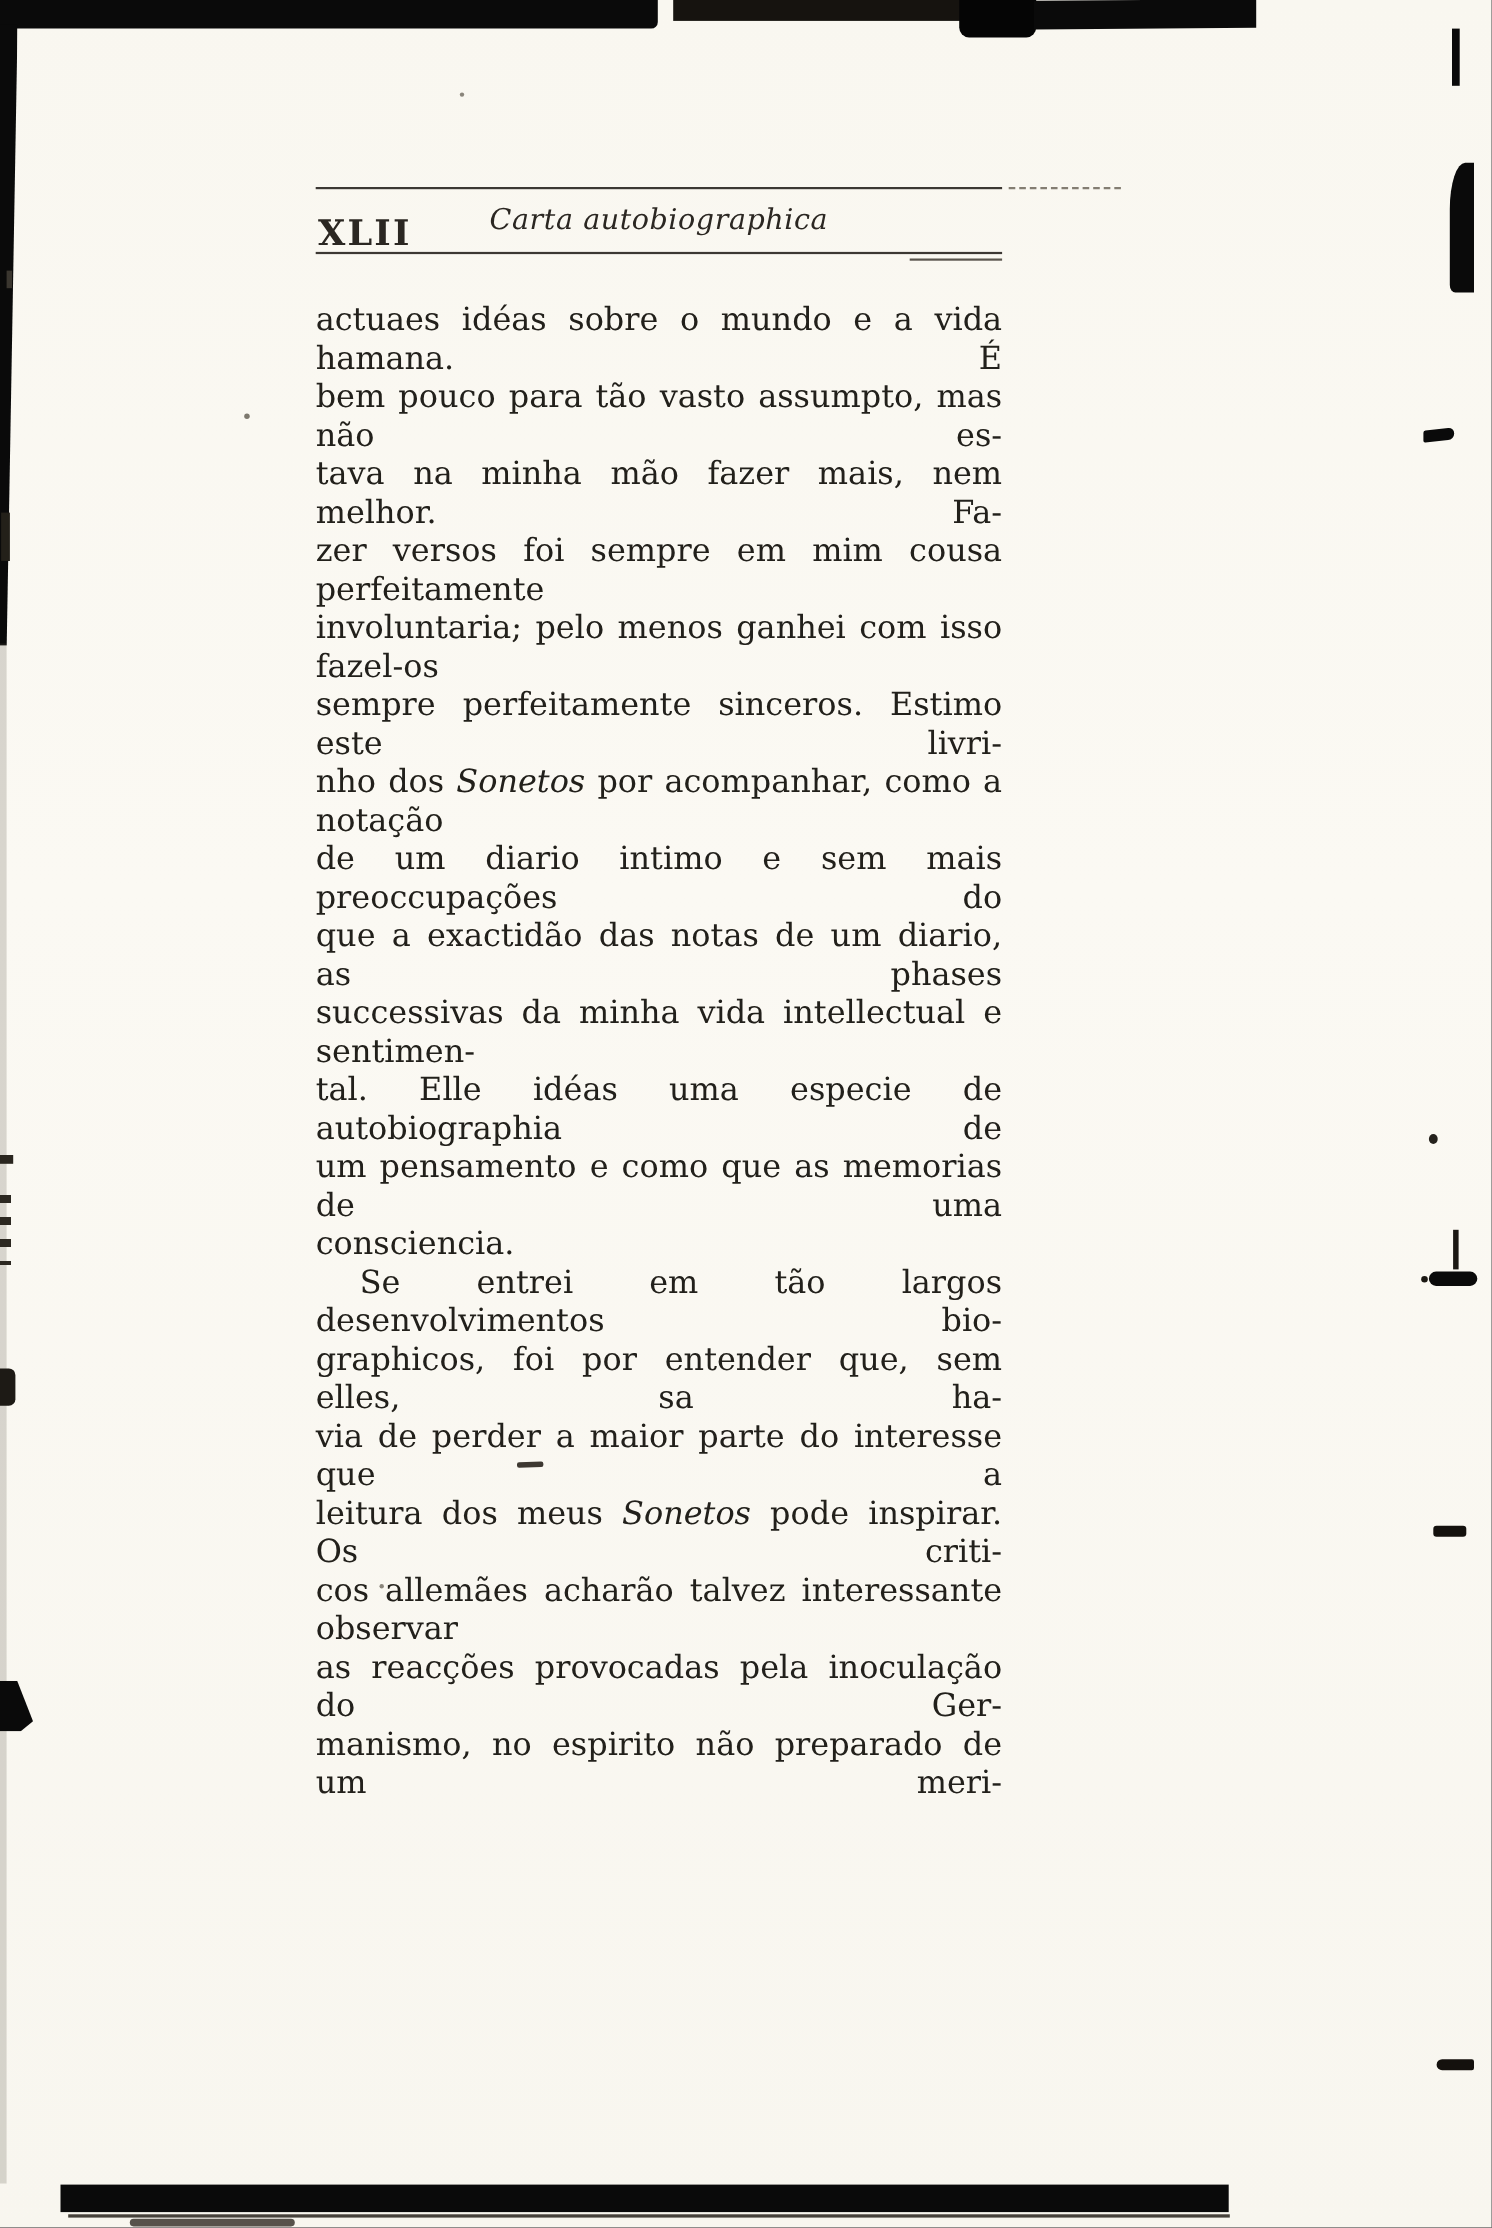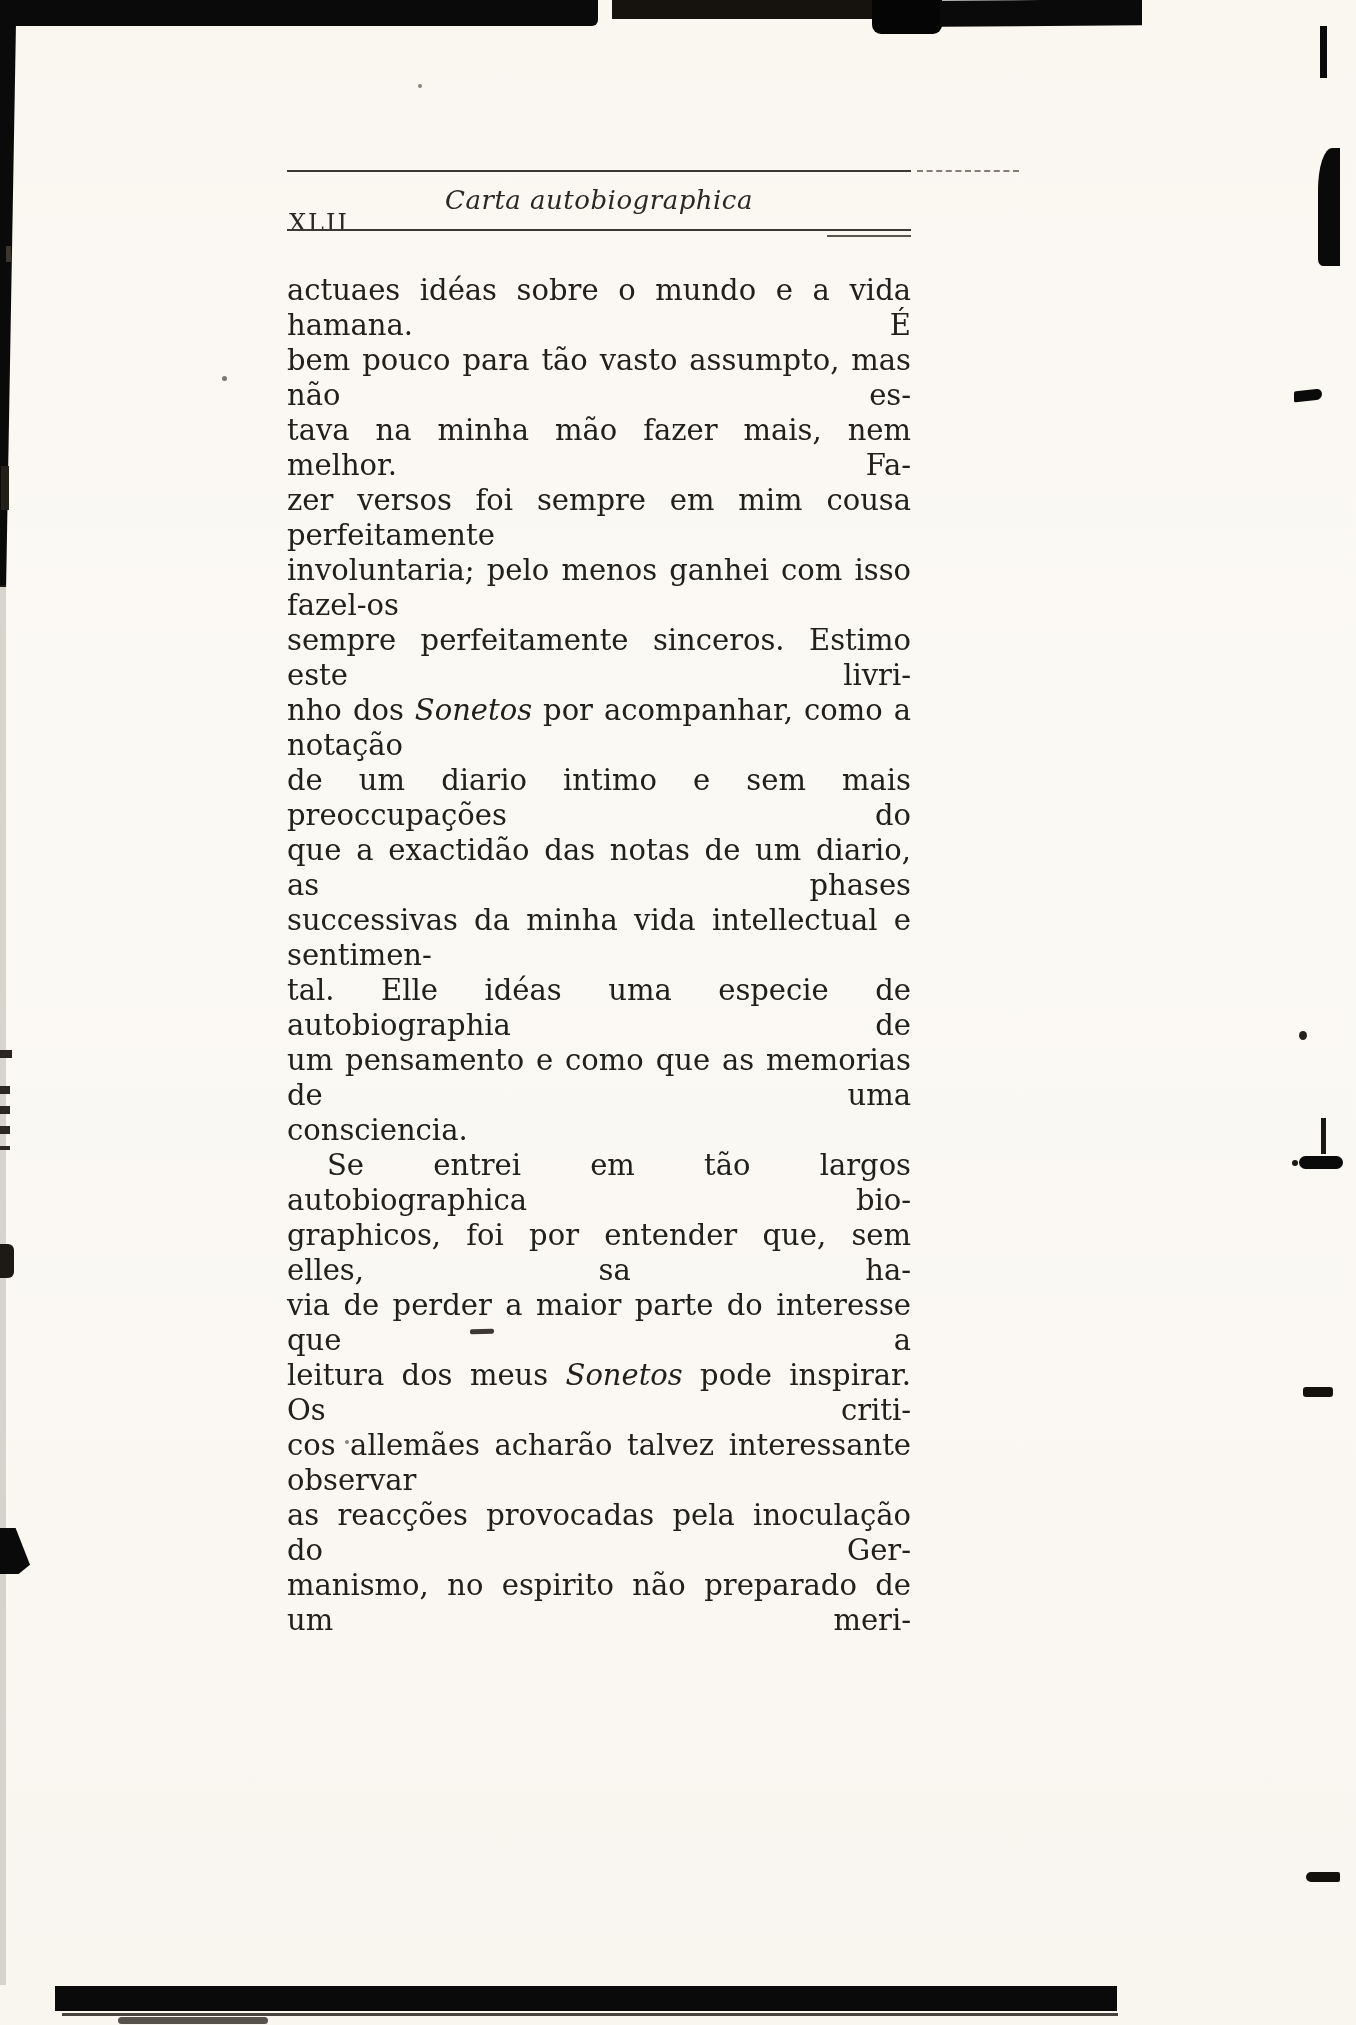--- a/index.html
+++ b/index.html
@@ -43,23 +43,24 @@
   }
   .header {
     position: relative;
     margin-top: 13px;
     height: 44px;
     color: #2b2722;
   }
   .pagenum {
     position: absolute;
     left: 2px;
-    top: 24px;
-    font-size: 24px;
+    top: 8px;
+    font-size: 32px;
     letter-spacing: 2px;
+    font-weight: bold;
   }
   .running-title {
     display: block;
     text-align: center;
     font-style: italic;
     font-size: 26px;
     letter-spacing: 0.5px;
   }
   .body-text {
     margin-top: 42px;
@@ -154,21 +155,21 @@
         <div class="line"><span>zer versos foi sempre em mim cousa perfeitamente</span></div>
         <div class="line"><span>involuntaria; pelo menos ganhei com isso fazel-os</span></div>
         <div class="line"><span>sempre perfeitamente sinceros. Estimo este livri-</span></div>
         <div class="line"><span>nho dos </span><span class="italic">Sonetos</span><span> por acompanhar, como a notação</span></div>
         <div class="line"><span>de um diario intimo e sem mais preoccupações do</span></div>
         <div class="line"><span>que a exactidão das notas de um diario, as phases</span></div>
         <div class="line"><span>successivas da minha vida intellectual e sentimen-</span></div>
         <div class="line"><span>tal. Elle idéas uma especie de autobiographia de</span></div>
         <div class="line"><span>um pensamento e como que as memorias de uma</span></div>
         <div class="line flush"><span>consciencia.</span></div>
-        <div class="line indent"><span>Se entrei em tão largos autobiographica bio-</span></div>
+        <div class="line indent"><span>Se entrei em tão largos desenvolvimentos bio-</span></div>
         <div class="line"><span>graphicos, foi por entender que, sem elles, sa ha-</span></div>
         <div class="line"><span>via de perder a maior parte do interesse que a</span></div>
         <div class="line"><span>leitura dos meus </span><span class="italic">Sonetos</span><span> pode inspirar. Os criti-</span></div>
         <div class="line"><span>cos allemães acharão talvez  interessante observar</span></div>
         <div class="line"><span>as reacções provocadas pela inoculação do Ger-</span></div>
         <div class="line"><span>manismo, no espirito não preparado de um meri-</span></div>
       </div>
   </div>
 
 </div>

